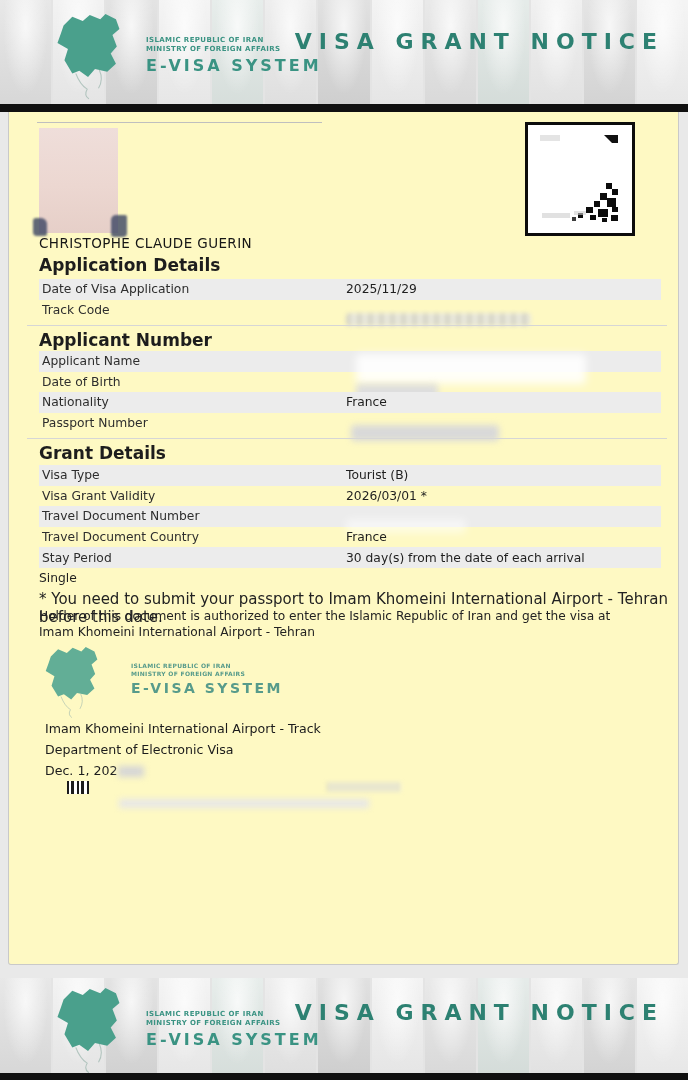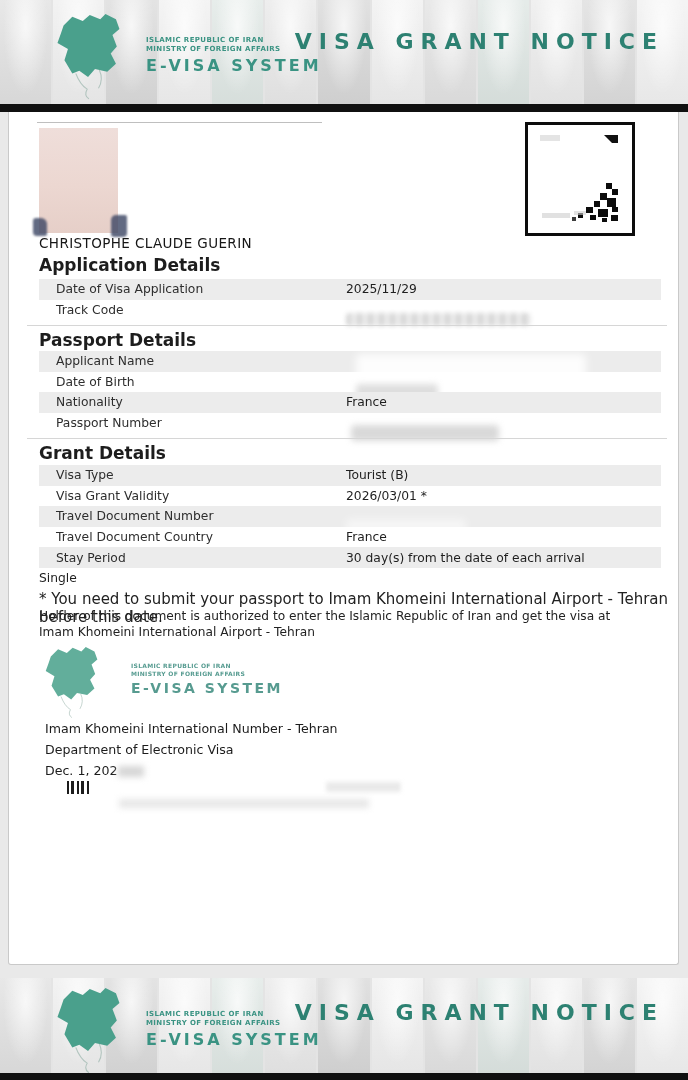--- a/index.html
+++ b/index.html
@@ -40,21 +40,21 @@
   .notice-title { position:absolute; right:24px; color:#2d8172; font-size:22px; font-weight:bold;
     letter-spacing:7px; white-space:nowrap; }
   .band-header .notice-title { top:29px; }
   .band-footer .notice-title { top:22px; }
 
   .blackbar { position:absolute; left:0; width:688px; background:#101010; }
   .bar-top { top:104px; height:8px; }
   .bar-bottom { top:1073px; height:7px; }
 
   
-  .card { position:absolute; left:8px; top:112px; width:671px; height:853px; background:#ffffff;
+  .card { position:absolute; left:8px; top:112px; width:671px; height:853px; background:#fef9c3;
     border:1px solid #c9c9c9; border-top:none; border-radius:0 0 3px 3px; }
 
   
   .photo { position:absolute; left:30px; top:16px; width:79px; height:105px;
     background:linear-gradient(180deg,#efdeda 0%,#ecd7d1 55%,#e6cfc8 100%); }
   .photo::before { content:""; position:absolute; left:-2px; top:-6px; width:285px; height:1px; background:#bfbfbf; }
   .speck { position:absolute; background:#3c4664; filter:blur(1px); opacity:.8; }
   .speck-l { left:-6px; bottom:-3px; width:14px; height:18px; border-radius:3px 6px 2px 4px; }
   .speck-r { right:-9px; bottom:-4px; width:16px; height:22px; border-radius:5px 2px 4px 3px; }
 
@@ -66,21 +66,21 @@
   
   .section-heading { position:absolute; left:30px; font-size:17px; font-weight:600; color:#1d1d1d;text-align:right; }
   .h-app { top:143px; } .h-applicant { top:218px; } .h-grant { top:331px; }
   .divider { position:absolute; left:18px; width:640px; height:1px; background:#d6d6d6; }
   .d1 { top:213px; } .d2 { top:326px; }
 
   .rows { position:absolute; left:30px; width:622px; }
   .r-app { top:167px; } .r-applicant { top:239px; } .r-grant { top:353px; }
   .row { position:relative; height:20.6px; display:flex; align-items:center; }
   .row:nth-child(odd) { background:#ececec; }
-  .row .label { width:307px; padding-left:17px; font-size:12.3px; color:#2e2e2e; }
+  .row .label { width:307px; padding-left:3px; font-size:12.3px; color:#2e2e2e; }
   .row .value { flex:1; font-size:12.3px; color:#1f1f1f; position:relative; }
 
   
   .redact { position:absolute; border-radius:4px; filter:blur(3px); }
   .rd-track { left:0; top:3px; width:185px; height:13px; filter:blur(2px); opacity:.75;
     background:repeating-linear-gradient(90deg,#c9c9c9 0 5px,#e4e4e4 5px 11px); }
   .rd-name { left:10px; top:-7px; width:230px; height:30px; background:rgba(255,255,255,.88); filter:blur(4px); }
   .rd-dob { left:10px; top:2px; width:82px; height:16px; background:#dedede; }
   .rd-pass { left:5px; top:2px; width:148px; height:16px; background:#d9d9d9; }
   .rd-tdn { left:0; top:3px; width:120px; height:14px; background:rgba(255,255,255,.55); filter:blur(4px); }
@@ -187,21 +187,21 @@
       <div class="row">
         <span class="label">Track Code</span>
         <span class="value">
             <span class="redact rd-track"></span>
           </span>
       </div>
     </div>
 
     <div class="divider d1"></div>
 
-    <div class="section-heading h-applicant">Passport Details</div>
+    <div class="section-heading h-applicant">Applicant Number</div>
     <div class="rows r-applicant">
       <div class="row">
         <span class="label">Applicant Name</span>
         <span class="value">
             <span class="redact rd-name"></span>
           </span>
       </div>
       <div class="row">
         <span class="label">Date of Birth</span>
         <span class="value">
@@ -259,21 +259,21 @@
         <path d="M14,20 L24,10 L36,15 L44,8 L56,13 L62,7 L74,13 L78,24 L70,31 L75,44 L68,52 L74,64 L64,73 L50,70 L42,79 L32,72 L24,75 L15,60 L19,47 L7,40 L11,29 Z" fill="#55a893"></path>
         <path d="M28,75 Q33,88 41,93 Q37,100 43,104 M55,71 Q60,82 54,92" fill="none" stroke="#9ab5ad" stroke-width="1.2" opacity="0.7"></path>
       </svg>
       <div class="brand-text">
         <div class="tiny">ISLAMIC REPUBLIC OF IRAN</div>
         <div class="tiny">MINISTRY OF FOREIGN AFFAIRS</div>
         <div class="evisa">E-VISA SYSTEM</div>
       </div>
     </div>
 
-    <div class="sig-line sig1">Imam Khomeini International Number - Tehran</div>
+    <div class="sig-line sig1">Imam Khomeini International Airport - Track</div>
     <div class="sig-line sig2">Department of Electronic Visa</div>
     <div class="sig-line sig-date"><span>Dec. 1, 202</span><span class="date-smudge"></span></div>
 
     <div class="barcode-zone">
       <div class="bc-bars"></div>
       <div class="bc-smudge-r"></div>
       <div class="bc-smudge-b"></div>
     </div>
 
   </div>

